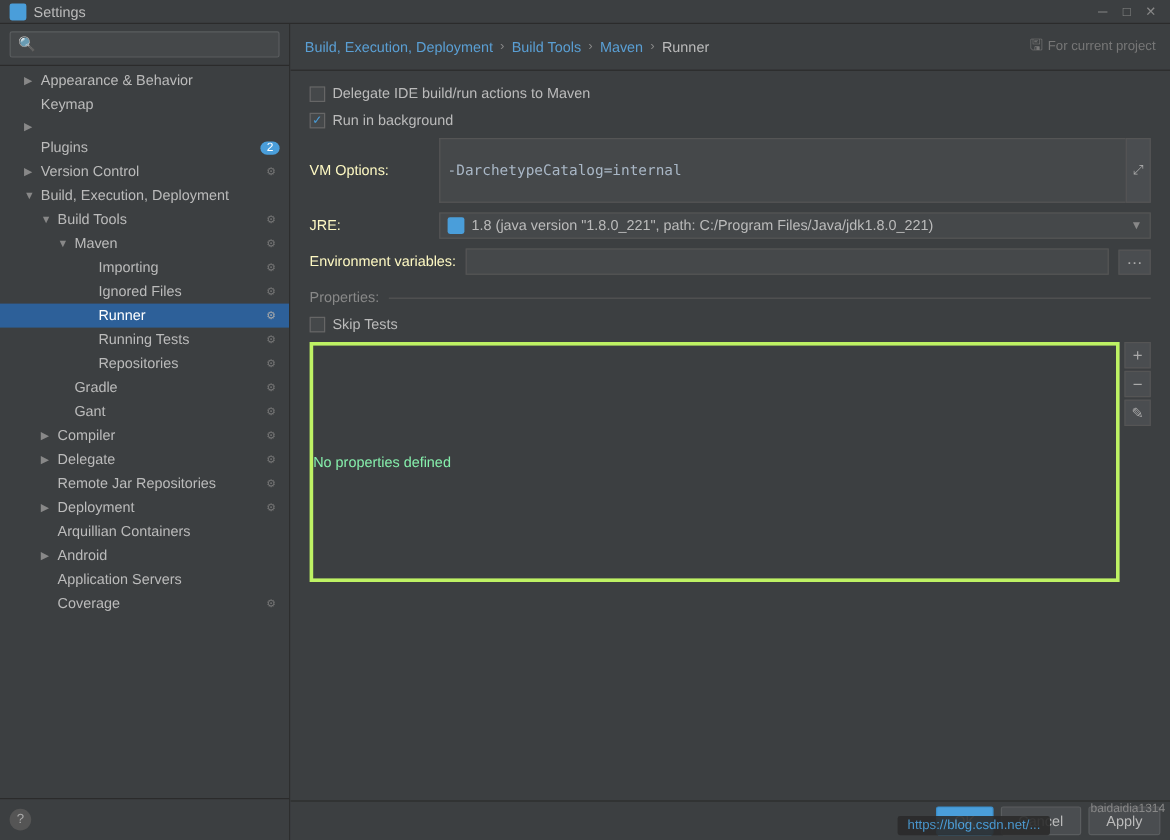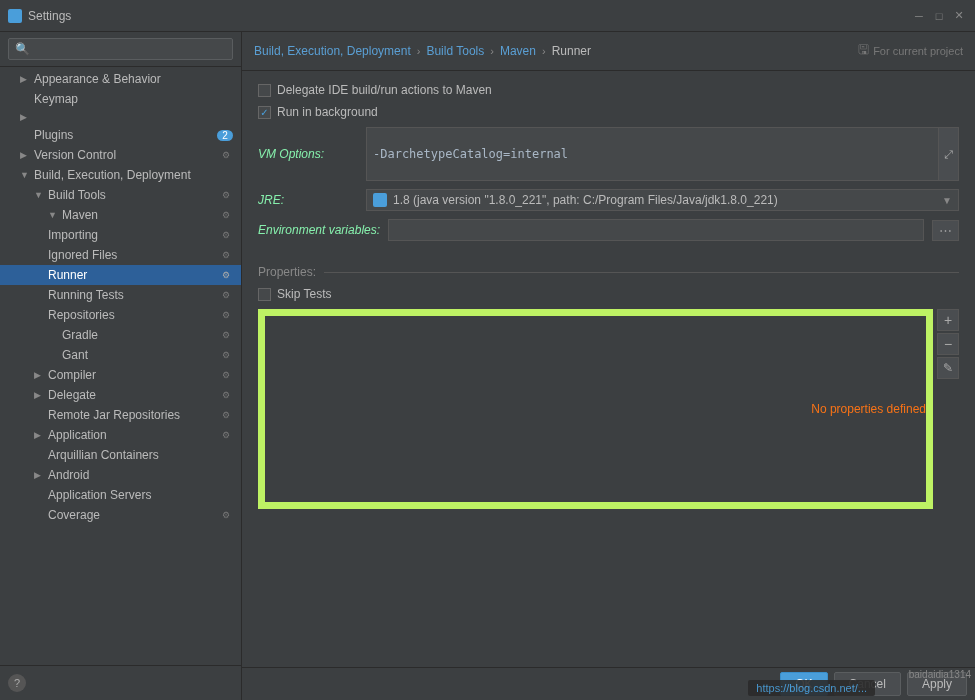--- a/index.html
+++ b/index.html
@@ -15,21 +15,21 @@
       flex-direction: column;
     }
 
     
     .title-bar {
       display: flex;
       align-items: center;
       justify-content: space-between;
       background: #3c3f41;
       padding: 4px 8px;
-      height: 32px;
+      height: 20px;
       border-bottom: 1px solid #2b2b2b;
       flex-shrink: 0;
     }
     .title-bar-left {
       display: flex;
       align-items: center;
       gap: 6px;
     }
     .app-icon {
       width: 14px;
@@ -107,21 +107,21 @@
     .tree-item .arrow {
       width: 10px;
       font-size: 9px;
       color: #888;
       flex-shrink: 0;
     }
     .tree-item .label { flex: 1; }
     .indent-1 { padding-left: 20px; }
     .indent-2 { padding-left: 34px; }
     .indent-3 { padding-left: 48px; }
-    .indent-4 { padding-left: 34px; }
+    .indent-4 { padding-left: 68px; }
 
     
     .settings-icon-sm {
       width: 14px;
       height: 14px;
       flex-shrink: 0;
       display: flex;
       align-items: center;
       justify-content: center;
       color: #777;
@@ -203,25 +203,24 @@
       align-items: center;
       justify-content: center;
       cursor: pointer;
     }
     .checkbox.checked::after {
       content: '✓';
       font-size: 10px;
       color: #4a9eda;
     }
     .field-label {
-      color: #86efac;
+      color: #fef9c3;
       font-size: 12px;
       min-width: 100px;
       flex-shrink: 0;
-      font-style: italic;
     }
     .input-with-btn {
       flex: 1;
       display: flex;
     }
     .input-with-btn input {
       flex: 1;
       background: #45484a;
       border: 1px solid #555;
       border-right: none;
@@ -266,21 +265,21 @@
     }
     .jre-arrow {
       color: #888;
       font-size: 10px;
     }
 
     .env-row {
       display: flex;
       align-items: center;
       gap: 8px;
-      margin-bottom: 24px;
+      margin-bottom: 12px;
     }
     .env-input {
       flex: 1;
       background: #45484a;
       border: 1px solid #555;
       color: #bbbbbb;
       padding: 3px 6px;
       font-size: 12px;
       outline: none;
     }
@@ -304,26 +303,26 @@
     .section-header::after {
       content: '';
       flex: 1;
       height: 1px;
       background: #555;
     }
 
     .properties-area {
       flex: 1;
       background: #3c3f41;
-      border: 7px solid #bef264;
+      border: 3px solid #bef264;
       min-height: 200px;
       display: flex;
       align-items: center;
-      justify-content: flex-end;
-      color: #f97316;
+      justify-content: flex-start;
+      color: #86efac;
       font-size: 12px;
       position: relative;
       margin-bottom: 8px;
     }
     .side-btn {
       width: 22px;
       height: 22px;
       background: #4a4d50;
       border: 1px solid #555;
       color: #aaa;
@@ -506,21 +505,21 @@
         <span class="label">Delegate</span>
         <span class="settings-icon-sm">⚙</span>
       </div>
       <div class="tree-item indent-2">
         <span class="arrow"></span>
         <span class="label">Remote Jar Repositories</span>
         <span class="settings-icon-sm">⚙</span>
       </div>
       <div class="tree-item indent-2">
         <span class="arrow">▶</span>
-        <span class="label">Application</span>
+        <span class="label">Deployment</span>
         <span class="settings-icon-sm">⚙</span>
       </div>
       <div class="tree-item indent-2">
         <span class="arrow"></span>
         <span class="label">Arquillian Containers</span>
       </div>
       <div class="tree-item indent-2">
         <span class="arrow">▶</span>
         <span class="label">Android</span>
       </div>

